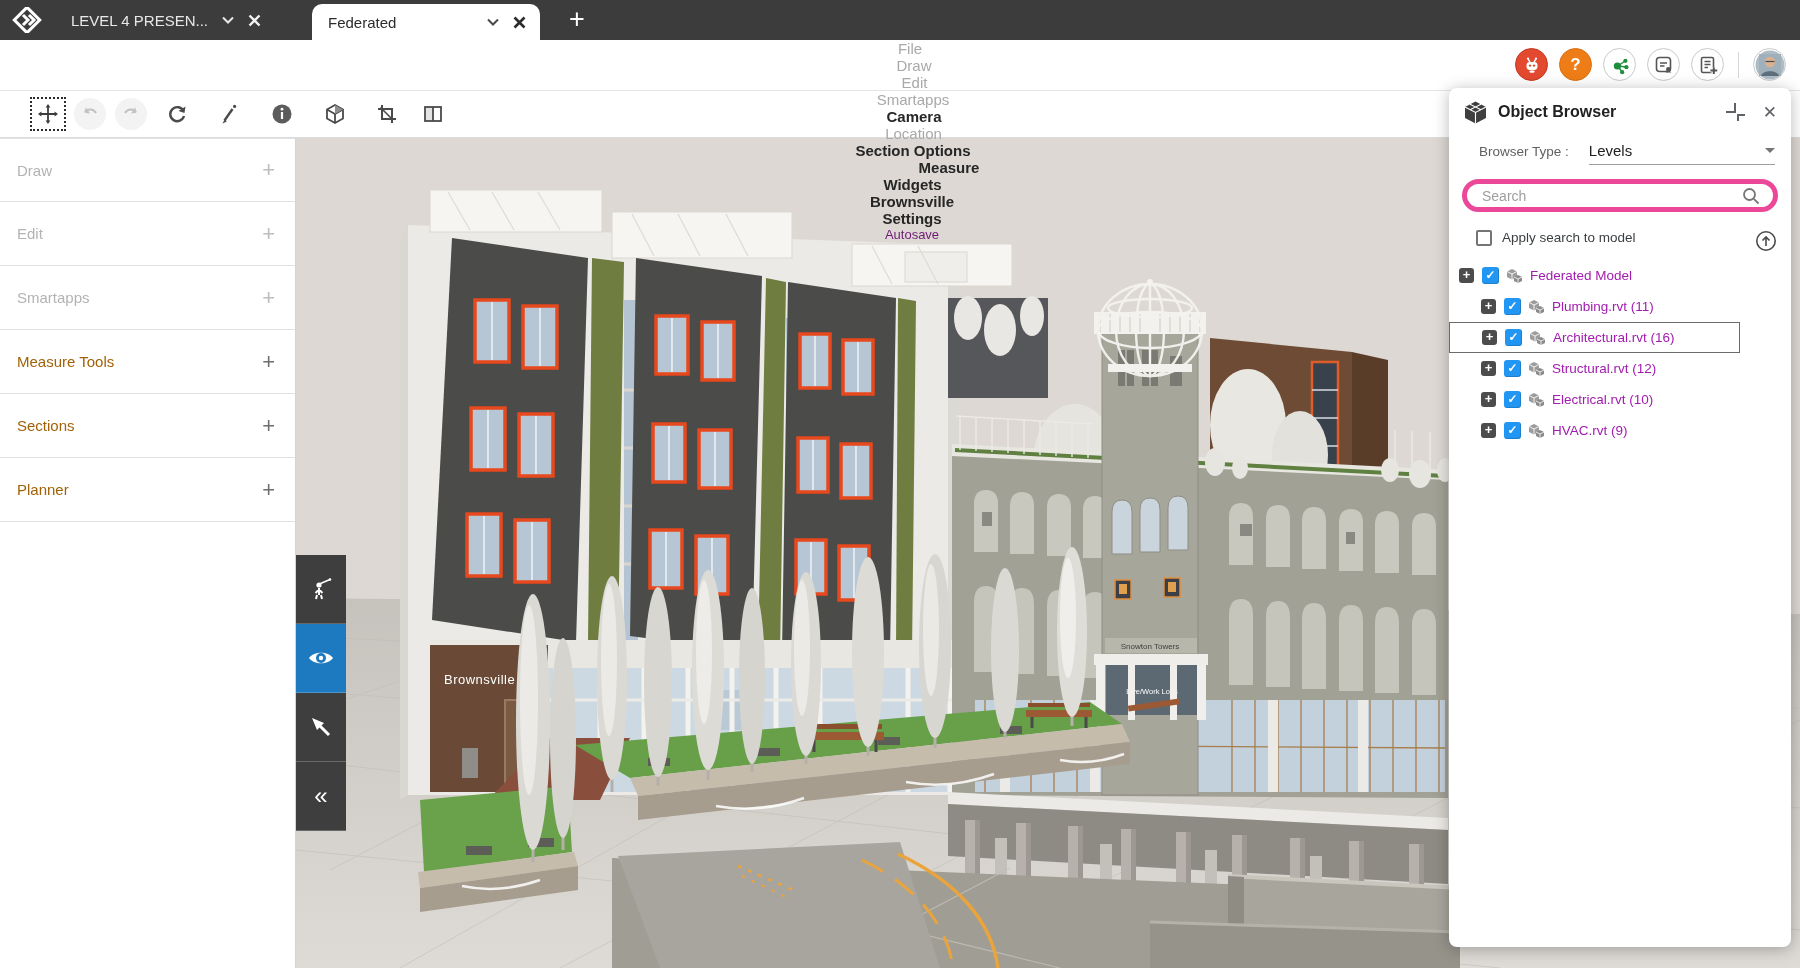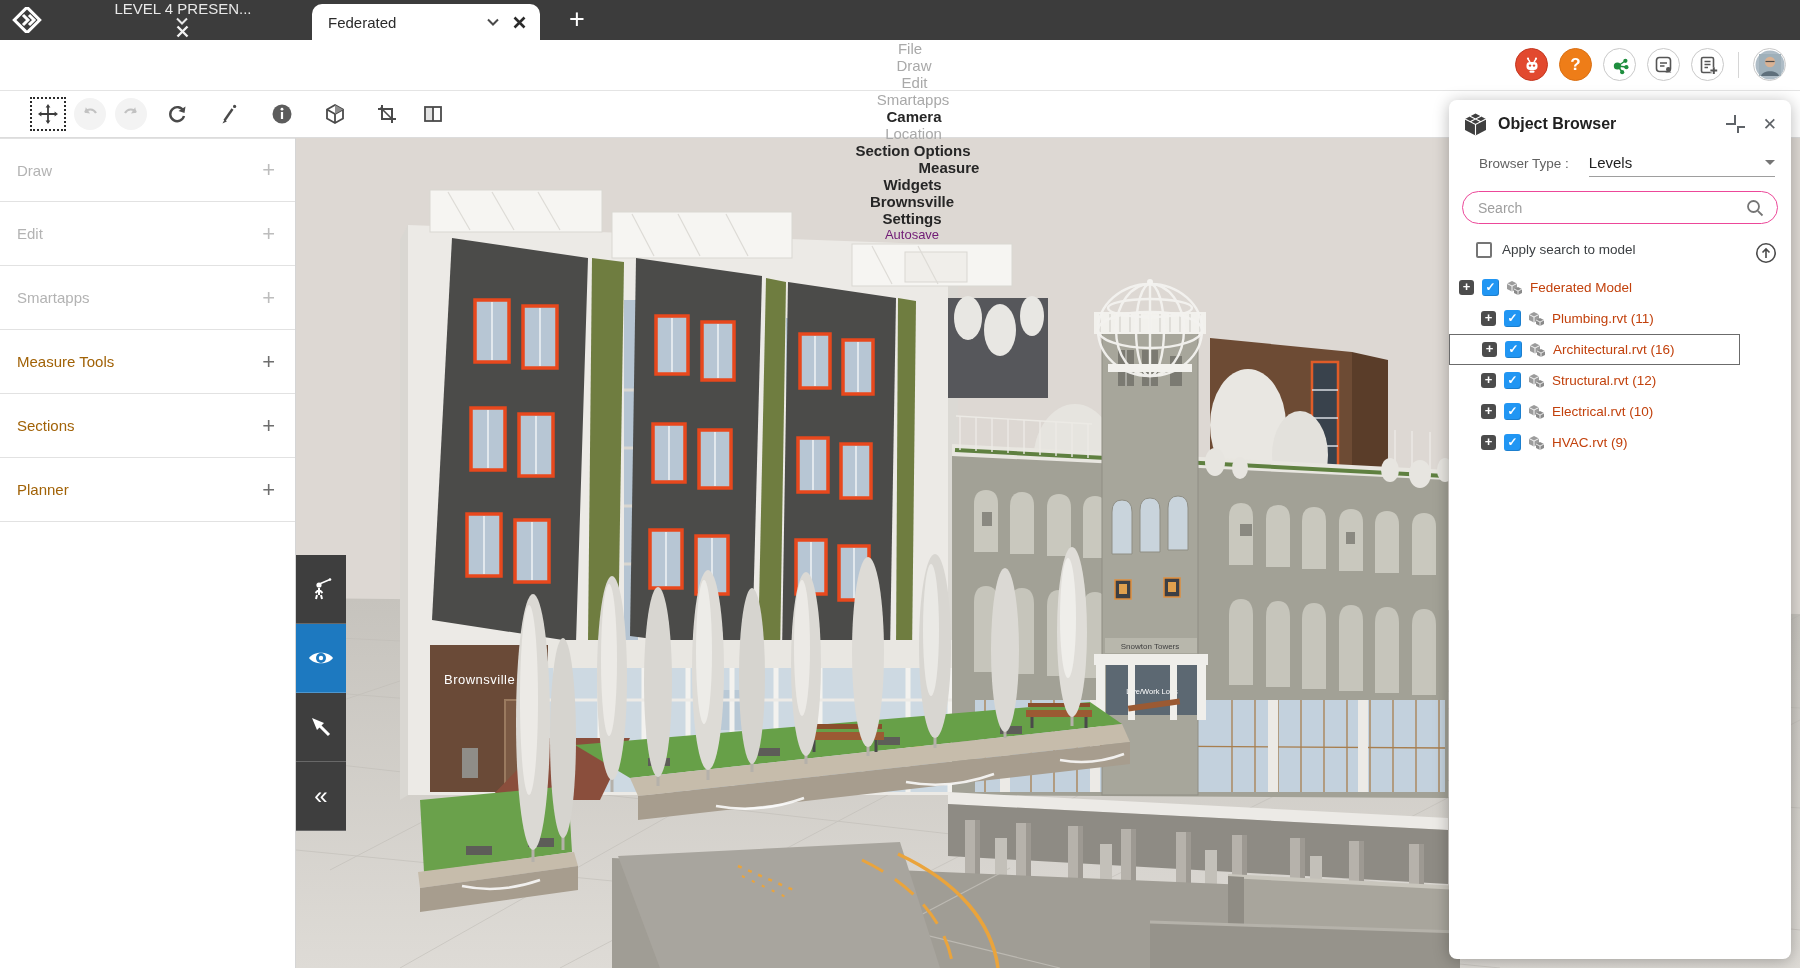--- a/index.html
+++ b/index.html
@@ -2,21 +2,21 @@
 <html><head>
 <meta charset="utf-8">
 <style>
   * { margin:0; padding:0; box-sizing:border-box; }
   html,body { width:1800px; height:968px; overflow:hidden; background:#fff;
     font-family:"Liberation Sans", sans-serif; }
 
   
   .tabbar { position:absolute; left:0; top:0; width:1800px; height:40px; background:#3c3c3c; z-index:40; }
   .logo { position:absolute; left:10px; top:7px; width:34px; height:26px; }
-  .tab1 { position:absolute; left:55px; top:0; width:240px; height:40px; display:flex; align-items:center; color:#e8e8e8; font-size:15px;flex-direction:column; }
+  .tab1 { position:absolute; left:55px; top:0; width:240px; height:40px; display:flex; align-items:center; color:#e8e8e8; font-size:15px; }
   .tab1 .tlabel { margin-left:16px; white-space:nowrap; overflow:hidden; max-width:160px; }
   .tab-ico { margin-left:14px; display:flex; align-items:center; }
   .tab2 { position:absolute; left:312px; top:4px; width:228px; height:36px; background:#fff; border-radius:10px 10px 0 0; display:flex; align-items:center; color:#2b2b2b; font-size:15px; }
   .tab2 .tlabel { margin-left:16px; flex:1; }
   .newtab { position:absolute; left:560px; top:2px; width:34px; height:34px; color:#fff; font-size:27px; font-weight:300; text-align:center; line-height:34px; cursor:pointer; }
 
   
   .menubar { position:absolute; left:0; top:40px; width:1800px; height:50px; background:#fff; display:flex; align-items:center; z-index:35;flex-direction:column; }
   .menubar .mi { font-size:15px; font-weight:600; color:#262626; white-space:nowrap; cursor:pointer; }
   .menubar .mi.dis { color:#a9a9a9; font-weight:500; }
@@ -50,44 +50,44 @@
   .viewport { position:absolute; left:296px; top:138px; right:0; bottom:0; background:#ddd8d3; overflow:hidden; }
   .scene { position:absolute; inset:0; width:100%; height:100%; }
 
   
   .viewtools { position:absolute; left:0; top:417px; width:50px; z-index:10; }
   .vt { width:50px; height:69px; background:#3e3e3e; border-bottom:1px solid rgba(255,255,255,.22); display:flex; align-items:center; justify-content:center; cursor:pointer; }
   .vt.active { background:#1d79c0; }
   .vt .gg { color:#fff; font-size:24px; }
 
   
-  .obpanel { position:absolute; left:1449px; top:100px; width:342px; height:859px; background:#fff; border-radius:8px; box-shadow:0 2px 16px rgba(0,0,0,.28); z-index:50; }
+  .obpanel { position:absolute; left:1449px; top:88px; width:342px; height:859px; background:#fff; border-radius:8px; box-shadow:0 2px 16px rgba(0,0,0,.28); z-index:50; }
   .ob-head { height:48px; display:flex; align-items:center; padding:0 14px 0 14px; }
   .ob-title { font-size:16px; font-weight:700; color:#212121; margin-left:10px; flex:1; }
   .ob-dock { cursor:pointer; margin-right:16px; display:flex; }
   .ob-close { cursor:pointer; font-size:17px; color:#5f6368; }
   .ob-type { display:flex; align-items:baseline; padding:6px 16px 0 30px; }
   .ob-type-label { font-size:13.5px; color:#616161; }
   .ob-select { margin-left:20px; flex:1; border-bottom:1px solid #9e9e9e; padding-bottom:5px; display:flex; align-items:center; cursor:pointer; }
   .ob-select .val { font-size:15px; color:#212121; flex:1; }
   .caret { width:0; height:0; border-left:5px solid transparent; border-right:5px solid transparent; border-top:5px solid #757575; }
-  .ob-search { margin:14px 13px 0 13px; height:33px; border:1px solid #ec4899; border-radius:17px; display:flex; align-items:center; padding:0 12px 0 15px; }
+  .ob-search { margin:14px 13px 0 13px; height:33px; border:5px solid #ec4899; border-radius:17px; display:flex; align-items:center; padding:0 12px 0 15px; }
   .ob-search input { border:none; outline:none; flex:1; font-size:14px; color:#333; font-family:"Liberation Sans",sans-serif; }
   .ob-search input::placeholder { color:#9e9e9e; }
   .ob-apply { display:flex; margin:18px 14px 6px 27px; }
   .ob-apply .box { width:16px; height:16px; border:2px solid #757575; border-radius:2px; cursor:pointer; }
   .ob-apply .albl { font-size:13.5px; color:#3c4043; margin-left:10px; flex:1; }
   .ob-tree { margin-top:8px; }
   .ob-row { height:31px; display:flex; align-items:center; padding-left:10px; cursor:pointer; }
   .ob-row.child { padding-left:32px; }
   .ob-row.selected { border:1px solid #6b6b6b; width:291px; }
   .expand { width:15px; height:15px; background:#4c4c4c; border-radius:3px; color:#fff; font-size:13px; line-height:14px; text-align:center; font-weight:700; }
   .cbx { width:17px; height:17px; background:#2196f3; border-radius:3px; margin-left:8px; color:#fff; font-size:12px; font-weight:700; text-align:center; line-height:17px; box-shadow:inset -1px -1px 0 rgba(0,0,0,.15); }
   .cube-ic { margin-left:7px; }
-  .ob-label { font-size:13.5px; color:#c2410c; margin-left:7px; white-space:nowrap; }
+  .ob-label { font-size:13.5px; color:#a21caf; margin-left:7px; white-space:nowrap; }
 </style>
 </head>
 <body>
 
 <div class="tabbar">
   <svg class="logo" viewBox="0 0 34 26">
     <rect x="8" y="4" width="18" height="18" transform="rotate(45 17 13)" fill="none" stroke="#fff" stroke-width="3"></rect>
     <path d="M13 8 L18 13 L13 18" fill="none" stroke="#fff" stroke-width="3"></path>
     <path d="M19 8 L24 13 L19 18" fill="none" stroke="#fff" stroke-width="3"></path>
   </svg>

